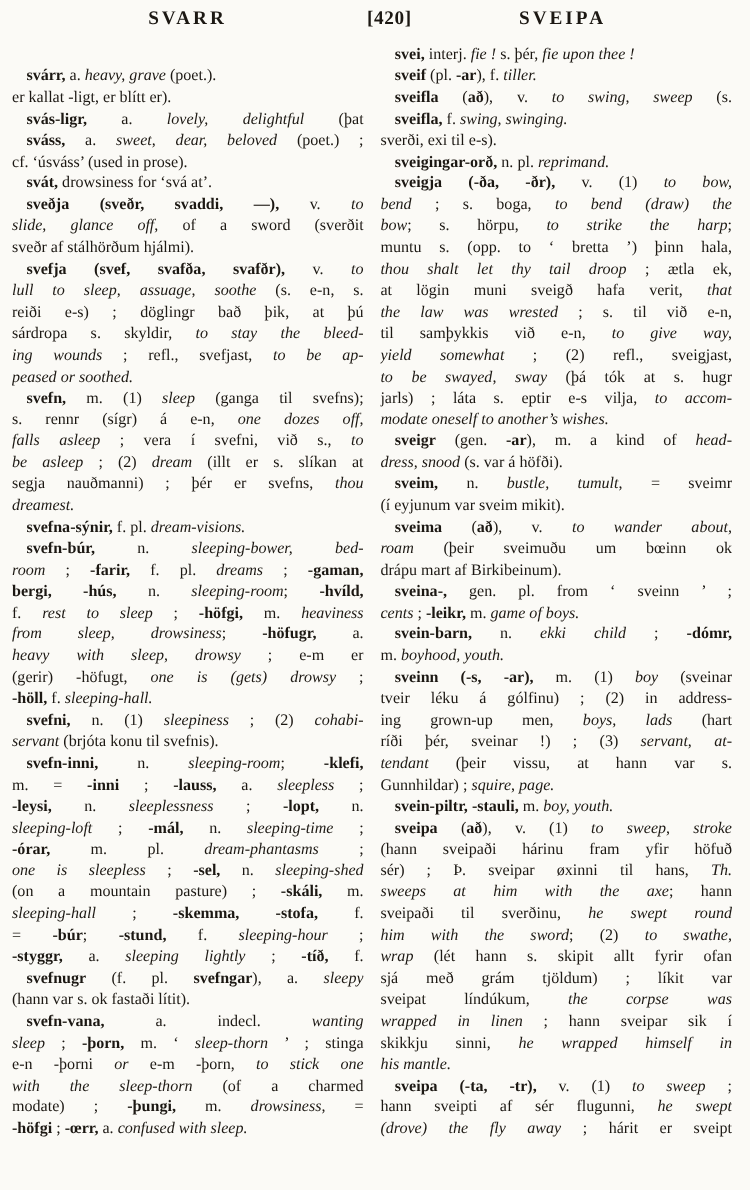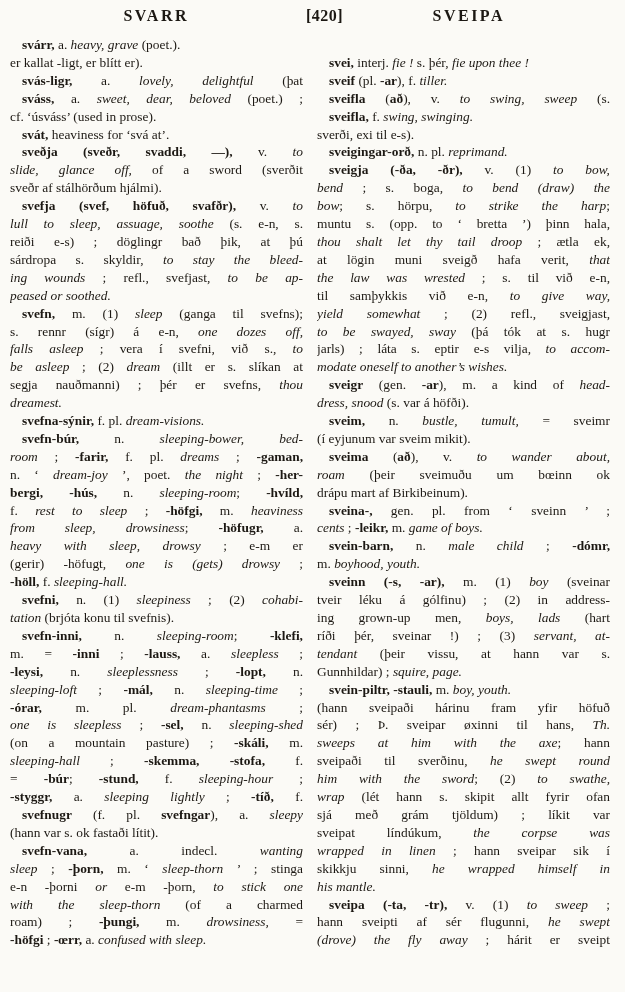--- a/index.html
+++ b/index.html
@@ -70,65 +70,64 @@
     <span class="rh-left">SVARR</span>
     <span class="rh-right">SVEIPA</span>
   </div>
   <div class="columns">
     <div class="col">
         <div class="line indent end"><span class="hw">svárr,</span><span class="rm"> a. </span><span class="it">heavy, grave</span><span class="rm"> (poet.).</span></div>
         <div class="line end"><span class="rm">er kallat -ligt, er blítt er).</span></div>
         <div class="line indent"><span class="hw">svás-ligr,</span><span class="rm"> a. </span><span class="it">lovely, delightful</span><span class="rm"> (þat</span></div>
         <div class="line indent"><span class="hw">sváss,</span><span class="rm"> a. </span><span class="it">sweet, dear, beloved</span><span class="rm"> (poet.) ;</span></div>
         <div class="line end"><span class="rm">cf. ‘úsváss’ (used in prose).</span></div>
-        <div class="line indent end"><span class="hw">svát,</span><span class="rm"> heaviness for ‘svá at’.</span></div>
+        <div class="line indent end"><span class="hw">svát,</span><span class="rm"> drowsiness for ‘svá at’.</span></div>
         <div class="line indent"><span class="hw">sveðja (sveðr, svaddi, —),</span><span class="rm"> v. </span><span class="it">to</span></div>
         <div class="line"><span class="it">slide, glance off,</span><span class="rm"> of a sword (sverðit</span></div>
         <div class="line end"><span class="rm">sveðr af stálhörðum hjálmi).</span></div>
-        <div class="line indent"><span class="hw">svefja (svef, höfuð, svafðr),</span><span class="rm"> v. </span><span class="it">to</span></div>
+        <div class="line indent"><span class="hw">svefja (svef, svafða, svafðr),</span><span class="rm"> v. </span><span class="it">to</span></div>
         <div class="line"><span class="it">lull to sleep, assuage, soothe</span><span class="rm"> (s. e-n, s.</span></div>
         <div class="line"><span class="rm">reiði e-s) ; döglingr bað þik, at þú</span></div>
         <div class="line"><span class="rm">sárdropa s. skyldir, </span><span class="it">to stay the bleed-</span></div>
         <div class="line"><span class="it">ing wounds</span><span class="rm"> ; refl., svefjast, </span><span class="it">to be ap-</span></div>
         <div class="line end"><span class="it">peased or soothed.</span></div>
         <div class="line indent"><span class="hw">svefn,</span><span class="rm"> m. (1) </span><span class="it">sleep</span><span class="rm"> (ganga til svefns);</span></div>
         <div class="line"><span class="rm">s. rennr (sígr) á e-n, </span><span class="it">one dozes off,</span></div>
         <div class="line"><span class="it">falls asleep</span><span class="rm"> ; vera í svefni, við s., </span><span class="it">to</span></div>
         <div class="line"><span class="it">be asleep</span><span class="rm"> ; (2) </span><span class="it">dream</span><span class="rm"> (illt er s. slíkan at</span></div>
         <div class="line"><span class="rm">segja nauðmanni) ; þér er svefns, </span><span class="it">thou</span></div>
         <div class="line end"><span class="it">dreamest.</span></div>
         <div class="line indent end"><span class="hw">svefna-sýnir,</span><span class="rm"> f. pl. </span><span class="it">dream-visions.</span></div>
         <div class="line indent"><span class="hw">svefn-búr,</span><span class="rm"> n. </span><span class="it">sleeping-bower, bed-</span></div>
         <div class="line"><span class="it">room</span><span class="rm"> ; </span><span class="hw">-farir,</span><span class="rm"> f. pl. </span><span class="it">dreams</span><span class="rm"> ; </span><span class="hw">-gaman,</span></div>
-        <div class="line"><span class="rm">n. ‘ </span><span class="it">dream-joy</span><span class="rm"> ’, poet. </span><span class="it">the night</span><span class="rm"> ; </span><span class="hw">-her-</span></div>
         <div class="line"><span class="hw">bergi, -hús,</span><span class="rm"> n. </span><span class="it">sleeping-room</span><span class="rm">; </span><span class="hw">-hvíld,</span></div>
         <div class="line"><span class="rm">f. </span><span class="it">rest to sleep</span><span class="rm"> ; </span><span class="hw">-höfgi,</span><span class="rm"> m. </span><span class="it">heaviness</span></div>
         <div class="line"><span class="it">from sleep, drowsiness</span><span class="rm">; </span><span class="hw">-höfugr,</span><span class="rm"> a.</span></div>
         <div class="line"><span class="it">heavy with sleep, drowsy</span><span class="rm"> ; e-m er</span></div>
         <div class="line"><span class="rm">(gerir) -höfugt, </span><span class="it">one is (gets) drowsy</span><span class="rm"> ;</span></div>
         <div class="line end"><span class="hw">-höll,</span><span class="rm"> f. </span><span class="it">sleeping-hall.</span></div>
         <div class="line indent"><span class="hw">svefni,</span><span class="rm"> n. (1) </span><span class="it">sleepiness</span><span class="rm"> ; (2) </span><span class="it">cohabi-</span></div>
-        <div class="line end"><span class="it">tation</span><span class="rm"> (brjóta konu til svefnis).</span></div>
+        <div class="line end"><span class="it">servant</span><span class="rm"> (brjóta konu til svefnis).</span></div>
         <div class="line indent"><span class="hw">svefn-inni,</span><span class="rm"> n. </span><span class="it">sleeping-room</span><span class="rm">; </span><span class="hw">-klefi,</span></div>
         <div class="line"><span class="rm">m. = </span><span class="hw">-inni</span><span class="rm"> ; </span><span class="hw">-lauss,</span><span class="rm"> a. </span><span class="it">sleepless</span><span class="rm"> ;</span></div>
         <div class="line"><span class="hw">-leysi,</span><span class="rm"> n. </span><span class="it">sleeplessness</span><span class="rm"> ; </span><span class="hw">-lopt,</span><span class="rm"> n.</span></div>
         <div class="line"><span class="it">sleeping-loft</span><span class="rm"> ; </span><span class="hw">-mál,</span><span class="rm"> n. </span><span class="it">sleeping-time</span><span class="rm"> ;</span></div>
         <div class="line"><span class="hw">-órar,</span><span class="rm"> m. pl. </span><span class="it">dream-phantasms</span><span class="rm"> ;</span></div>
         <div class="line"><span class="it">one is sleepless</span><span class="rm"> ; </span><span class="hw">-sel,</span><span class="rm"> n. </span><span class="it">sleeping-shed</span></div>
         <div class="line"><span class="rm">(on a mountain pasture) ; </span><span class="hw">-skáli,</span><span class="rm"> m.</span></div>
         <div class="line"><span class="it">sleeping-hall</span><span class="rm"> ; </span><span class="hw">-skemma, -stofa,</span><span class="rm"> f.</span></div>
         <div class="line"><span class="rm">= </span><span class="hw">-búr</span><span class="rm">; </span><span class="hw">-stund,</span><span class="rm"> f. </span><span class="it">sleeping-hour</span><span class="rm"> ;</span></div>
         <div class="line"><span class="hw">-styggr,</span><span class="rm"> a. </span><span class="it">sleeping lightly</span><span class="rm"> ; </span><span class="hw">-tíð,</span><span class="rm"> f.</span></div>
         <div class="line indent"><span class="hw">svefnugr</span><span class="rm"> (f. pl. </span><span class="hw">svefngar</span><span class="rm">), a. </span><span class="it">sleepy</span></div>
         <div class="line end"><span class="rm">(hann var s. ok fastaði lítit).</span></div>
         <div class="line indent"><span class="hw">svefn-vana,</span><span class="rm"> a. indecl. </span><span class="it">wanting</span></div>
         <div class="line"><span class="it">sleep</span><span class="rm"> ; </span><span class="hw">-þorn,</span><span class="rm"> m. ‘ </span><span class="it">sleep-thorn</span><span class="rm"> ’ ; stinga</span></div>
         <div class="line"><span class="rm">e-n -þorni </span><span class="it">or</span><span class="rm"> e-m -þorn, </span><span class="it">to stick one</span></div>
         <div class="line"><span class="it">with the sleep-thorn</span><span class="rm"> (of a charmed</span></div>
-        <div class="line"><span class="rm">roam) ; </span><span class="hw">-þungi,</span><span class="rm"> m. </span><span class="it">drowsiness,</span><span class="rm"> =</span></div>
+        <div class="line"><span class="rm">modate) ; </span><span class="hw">-þungi,</span><span class="rm"> m. </span><span class="it">drowsiness,</span><span class="rm"> =</span></div>
         <div class="line end"><span class="hw">-höfgi</span><span class="rm"> ; </span><span class="hw">-œrr,</span><span class="rm"> a. </span><span class="it">confused with sleep.</span></div>
       </div>
     <div class="divider" style="background: rgb(36, 31, 25);"></div>
     <div class="col">
         <div class="line indent end"><span class="hw">svei,</span><span class="rm"> interj. </span><span class="it">fie !</span><span class="rm"> s. þér, </span><span class="it">fie upon thee !</span></div>
         <div class="line indent end"><span class="hw">sveif</span><span class="rm"> (pl. </span><span class="hw">-ar</span><span class="rm">), f. </span><span class="it">tiller.</span></div>
         <div class="line indent"><span class="hw">sveifla</span><span class="rm"> (</span><span class="hw">að</span><span class="rm">), v. </span><span class="it">to swing, sweep</span><span class="rm"> (s.</span></div>
         <div class="line indent end"><span class="hw">sveifla,</span><span class="rm"> f. </span><span class="it">swing, swinging.</span></div>
         <div class="line end"><span class="rm">sverði, exi til e-s).</span></div>
         <div class="line indent end"><span class="hw">sveigingar-orð,</span><span class="rm"> n. pl. </span><span class="it">reprimand.</span></div>
@@ -146,29 +145,30 @@
         <div class="line end"><span class="it">modate oneself to another’s wishes.</span></div>
         <div class="line indent"><span class="hw">sveigr</span><span class="rm"> (gen. </span><span class="hw">-ar</span><span class="rm">), m. a kind of </span><span class="it">head-</span></div>
         <div class="line end"><span class="it">dress, snood</span><span class="rm"> (s. var á höfði).</span></div>
         <div class="line indent"><span class="hw">sveim,</span><span class="rm"> n. </span><span class="it">bustle, tumult,</span><span class="rm"> = sveimr</span></div>
         <div class="line end"><span class="rm">(í eyjunum var sveim mikit).</span></div>
         <div class="line indent"><span class="hw">sveima</span><span class="rm"> (</span><span class="hw">að</span><span class="rm">), v. </span><span class="it">to wander about,</span></div>
         <div class="line"><span class="it">roam</span><span class="rm"> (þeir sveimuðu um bœinn ok</span></div>
         <div class="line end"><span class="rm">drápu mart af Birkibeinum).</span></div>
         <div class="line indent"><span class="hw">sveina-,</span><span class="rm"> gen. pl. from ‘ sveinn ’ ;</span></div>
         <div class="line end"><span class="it">cents</span><span class="rm"> ; </span><span class="hw">-leikr,</span><span class="rm"> m. </span><span class="it">game of boys.</span></div>
-        <div class="line indent"><span class="hw">svein-barn,</span><span class="rm"> n. </span><span class="it">male child</span><span class="rm"> ; </span><span class="hw">-dómr,</span></div>
+        <div class="line indent"><span class="hw">svein-barn,</span><span class="rm"> n. </span><span class="it">ekki child</span><span class="rm"> ; </span><span class="hw">-dómr,</span></div>
         <div class="line end"><span class="rm">m. </span><span class="it">boyhood, youth.</span></div>
         <div class="line indent"><span class="hw">sveinn (-s, -ar),</span><span class="rm"> m. (1) </span><span class="it">boy</span><span class="rm"> (sveinar</span></div>
         <div class="line"><span class="rm">tveir léku á gólfinu) ; (2) in address-</span></div>
         <div class="line"><span class="rm">ing grown-up men, </span><span class="it">boys, lads</span><span class="rm"> (hart</span></div>
         <div class="line"><span class="rm">ríði þér, sveinar !) ; (3) </span><span class="it">servant, at-</span></div>
         <div class="line"><span class="it">tendant</span><span class="rm"> (þeir vissu, at hann var s.</span></div>
         <div class="line end"><span class="rm">Gunnhildar) ; </span><span class="it">squire, page.</span></div>
         <div class="line indent end"><span class="hw">svein-piltr, -stauli,</span><span class="rm"> m. </span><span class="it">boy, youth.</span></div>
+        <div class="line indent"><span class="hw">sveipa</span><span class="rm"> (</span><span class="hw">að</span><span class="rm">), v. (1) </span><span class="it">to sweep, stroke</span></div>
         <div class="line"><span class="rm">(hann sveipaði hárinu fram yfir höfuð</span></div>
         <div class="line"><span class="rm">sér) ; Þ. sveipar øxinni til hans, </span><span class="it">Th.</span></div>
         <div class="line"><span class="it">sweeps at him with the axe</span><span class="rm">; hann</span></div>
         <div class="line"><span class="rm">sveipaði til sverðinu, </span><span class="it">he swept round</span></div>
         <div class="line"><span class="it">him with the sword</span><span class="rm">; (2) </span><span class="it">to swathe,</span></div>
         <div class="line"><span class="it">wrap</span><span class="rm"> (lét hann s. skipit allt fyrir ofan</span></div>
         <div class="line"><span class="rm">sjá með grám tjöldum) ; líkit var</span></div>
         <div class="line"><span class="rm">sveipat líndúkum, </span><span class="it">the corpse was</span></div>
         <div class="line"><span class="it">wrapped in linen</span><span class="rm"> ; hann sveipar sik í</span></div>
         <div class="line"><span class="rm">skikkju sinni, </span><span class="it">he wrapped himself in</span></div>

